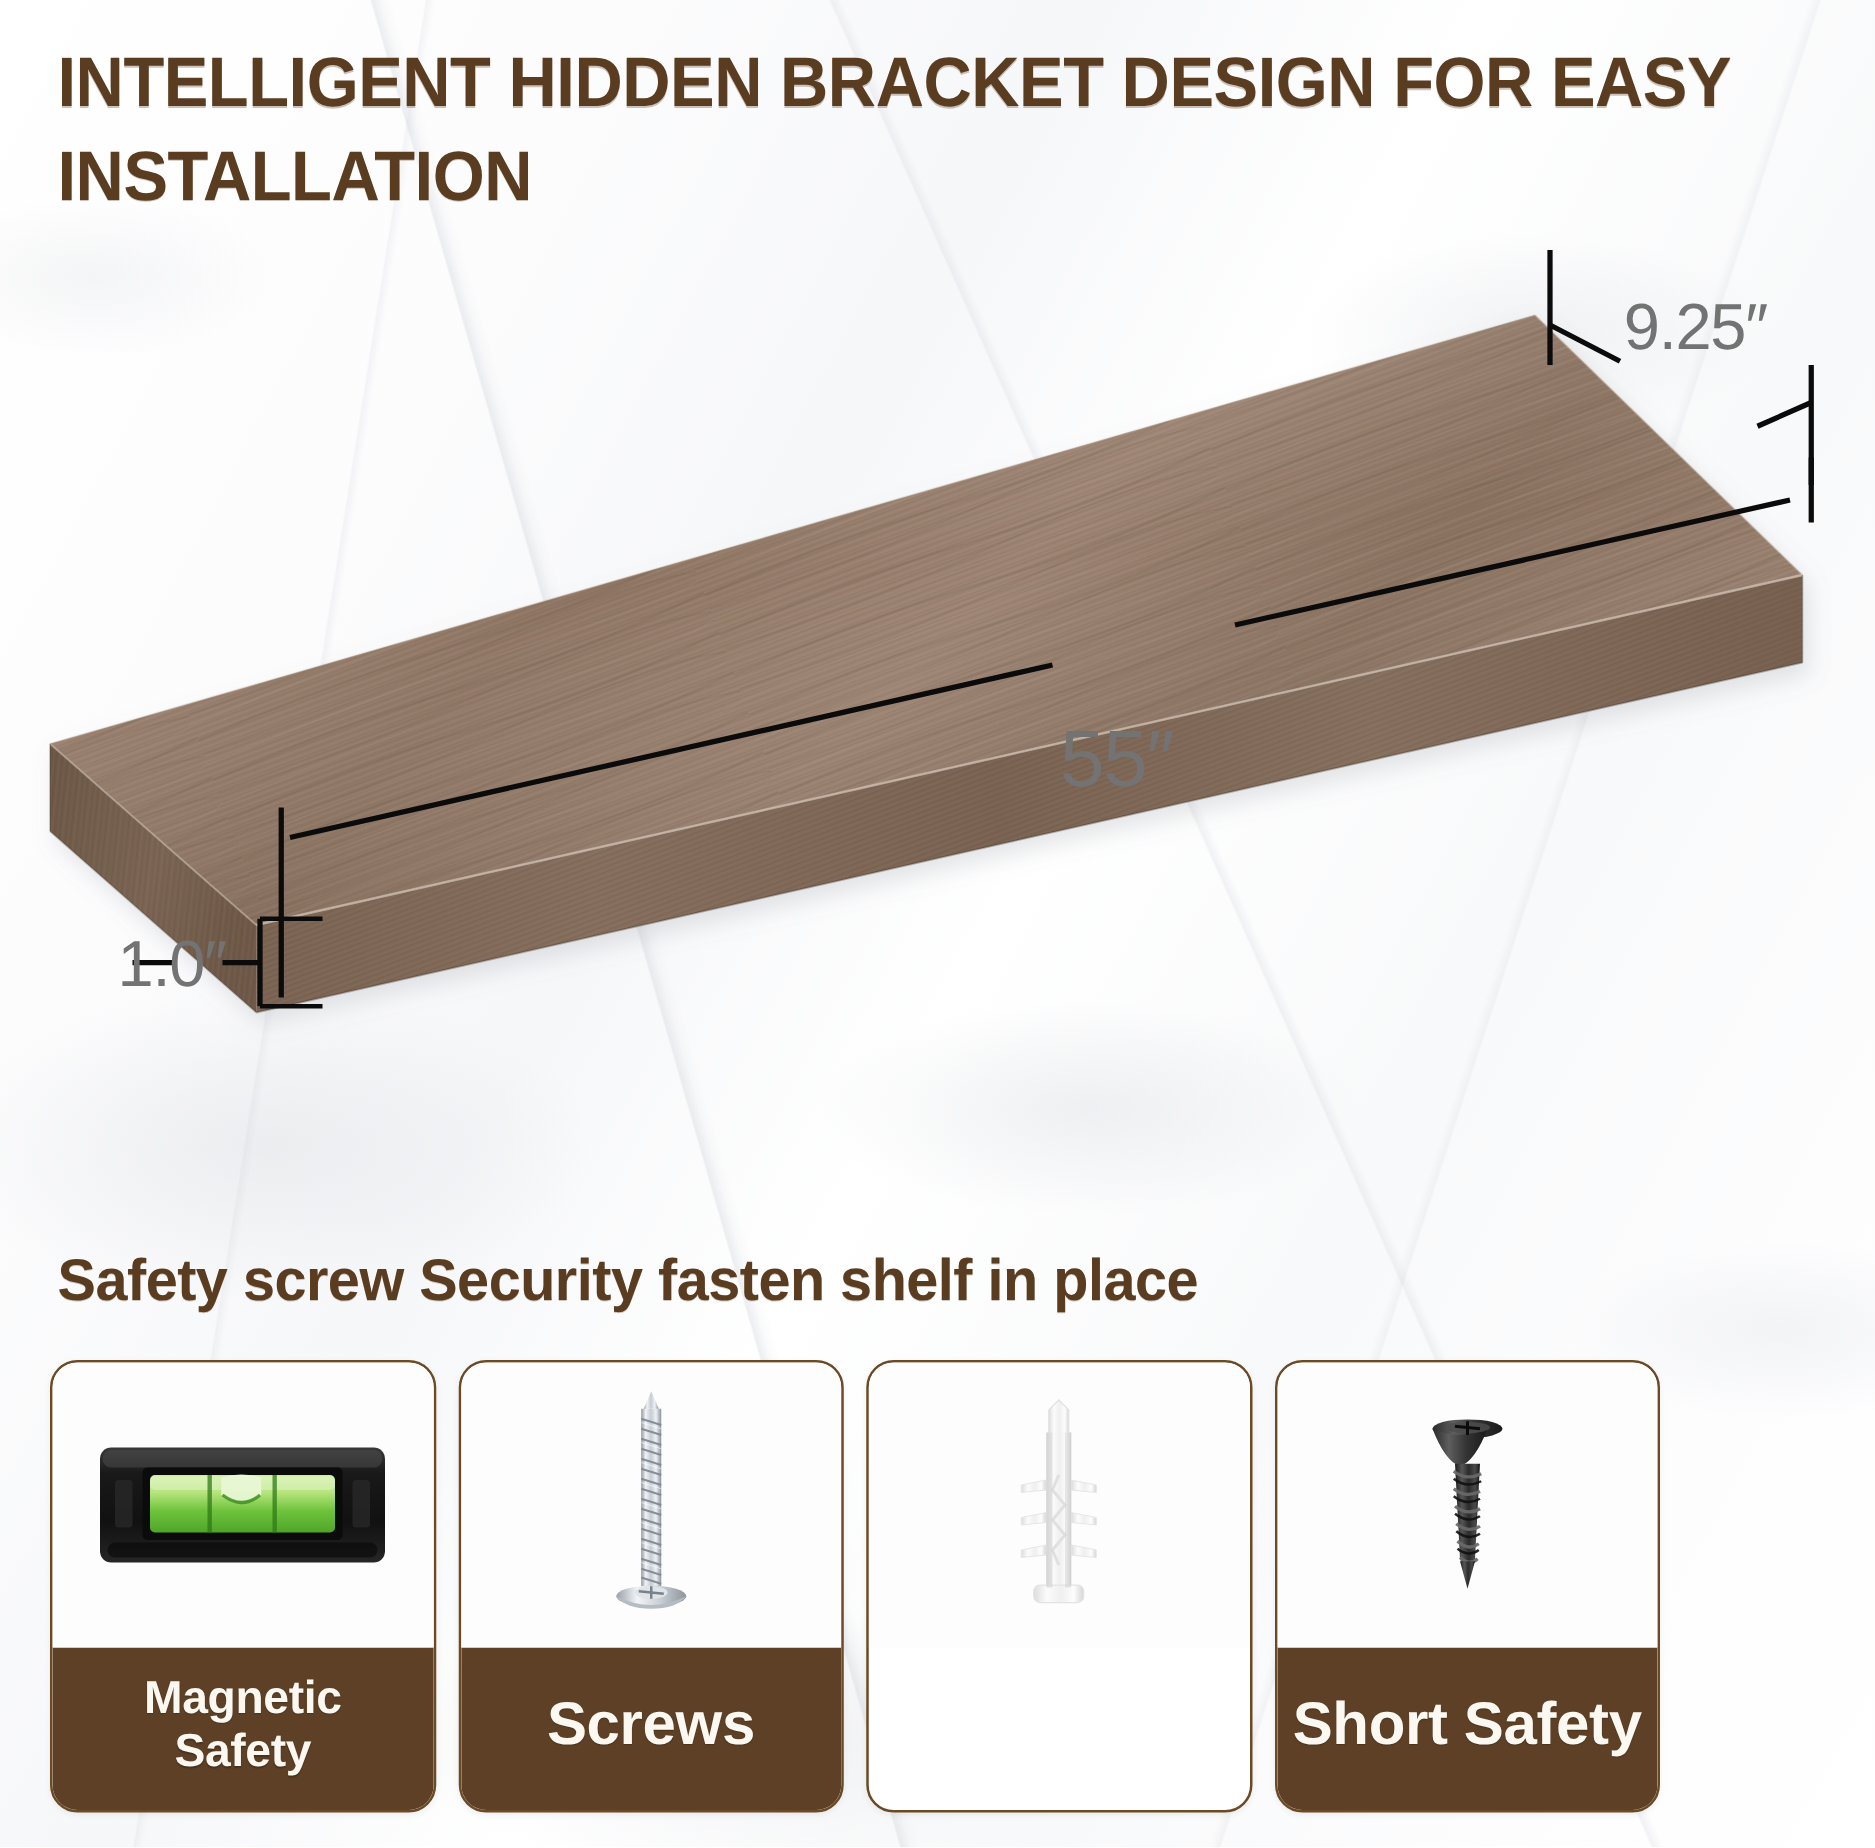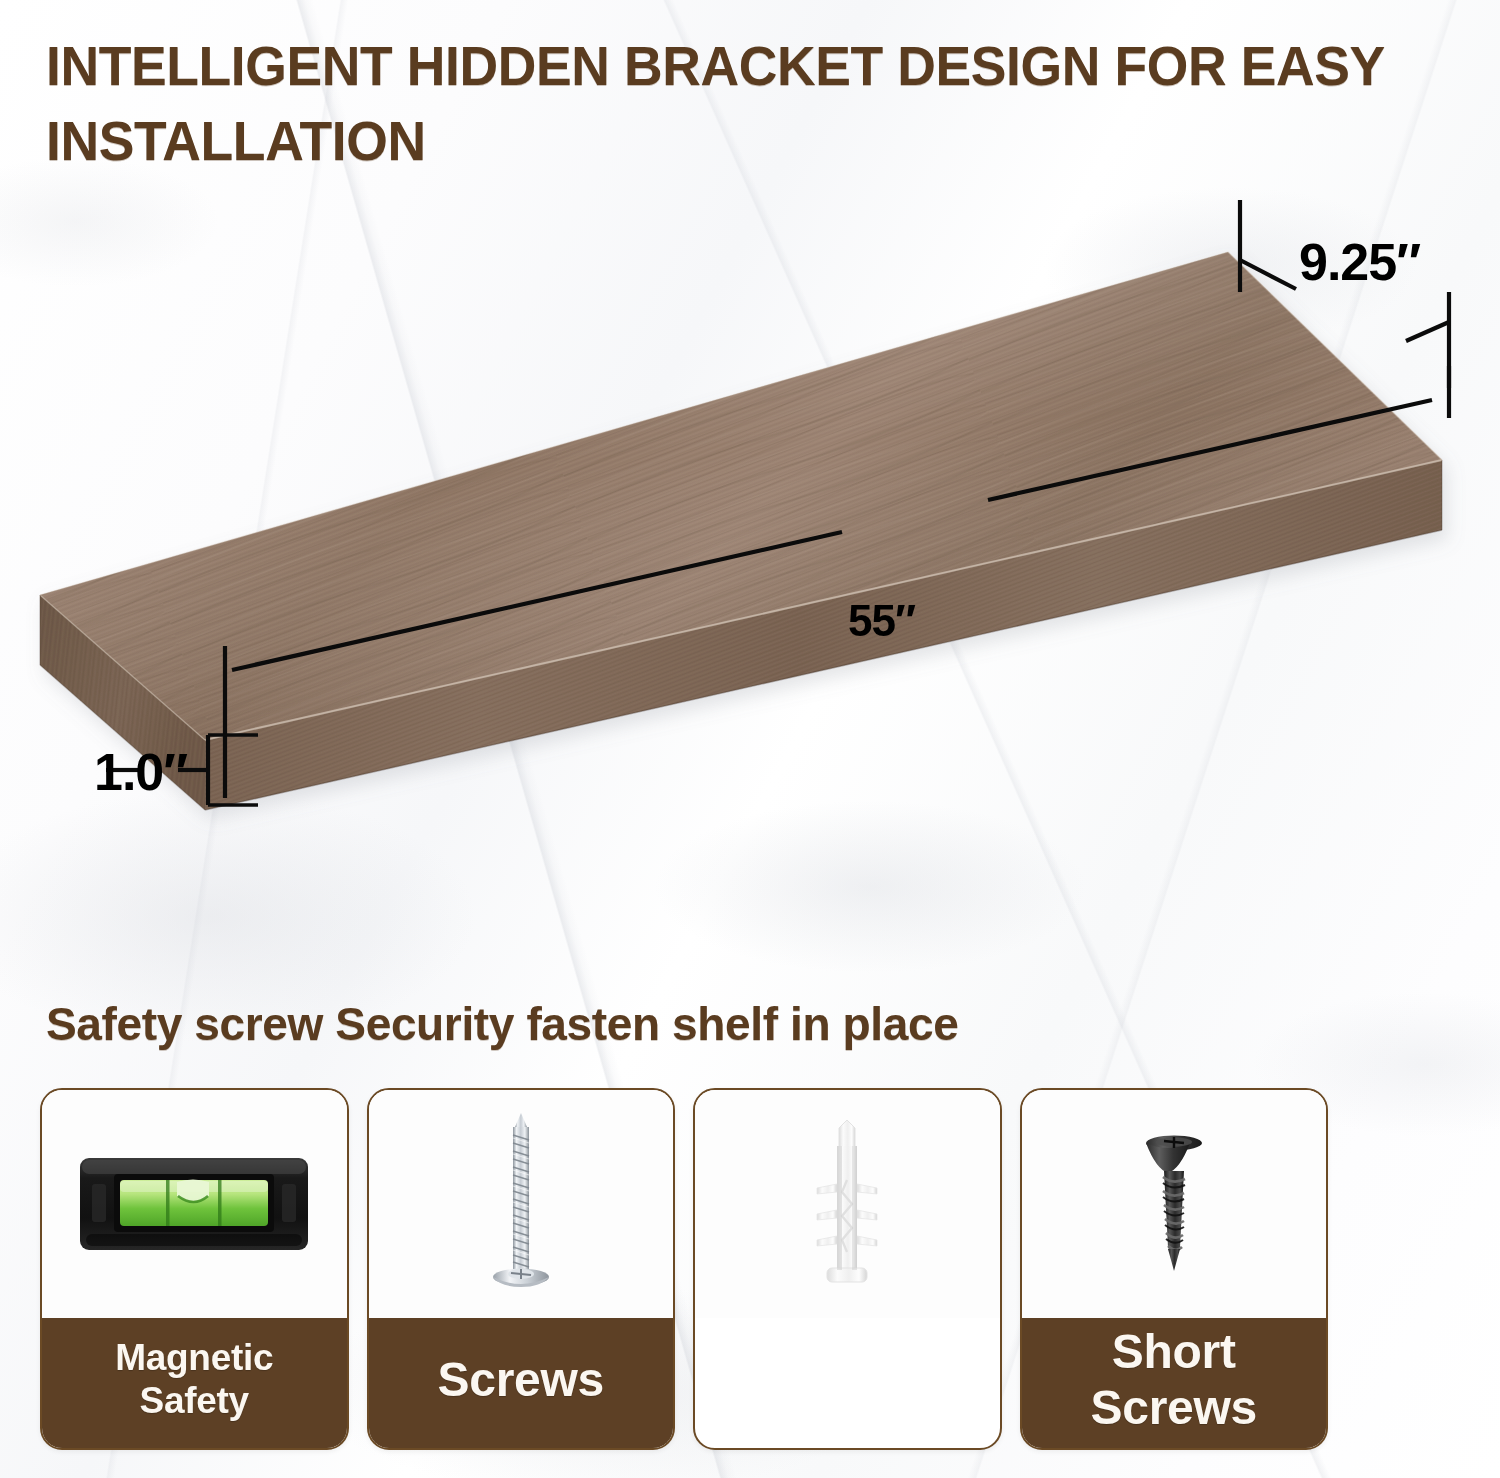--- a/index.html
+++ b/index.html
@@ -45,27 +45,27 @@
   }
 
   
   #shelf-stage{position:absolute;left:0;top:170px;width:1500px;height:680px;}
   #shelf-svg{position:absolute;left:0;top:0;}
 
   
   .dim-label{
     position:absolute;
     font-family:"Liberation Sans", sans-serif;
-    font-weight:bold;
-    color:#000000;
+    font-weight:normal;
+    color:#737373;
     white-space:nowrap;
     letter-spacing:-1px;
   }
   #dim-925{left:1299px;top:232px;font-size:52px;}
-  #dim-55 {left:848px; top:596px;font-size:44px;}
+  #dim-55 {left:848px; top:570px;font-size:64px;}
   #dim-15 {left:94px;  top:742px;font-size:52px;}
 
   
   #subtitle{
     position:absolute;left:46px;top:996px;
     font-size:47px;font-weight:bold;
     color:#5A3C20;
     letter-spacing:-.4px;
     text-shadow:0 1px 0 rgba(90,60,32,.28);
     transform:scaleX(.98);transform-origin:left top;
@@ -427,17 +427,17 @@
           <path d="M29 66  q10 8 21 2"></path>
           <path d="M30 80  q10 8 20 2"></path>
           <path d="M31 94  q10 8 19 2"></path>
           <path d="M32 108 q9 7 17 1"></path>
         </g>
 
         <path d="M34 118 L46 118 L40 140 Z" fill="url(#blk)"></path>
       </svg>
     </div>
     <div class="card-cap">
-      <span>Short Screws</span>
+      <span>Short Safety</span>
     </div>
   </div>
 
 </div>
 
 </body></html>

